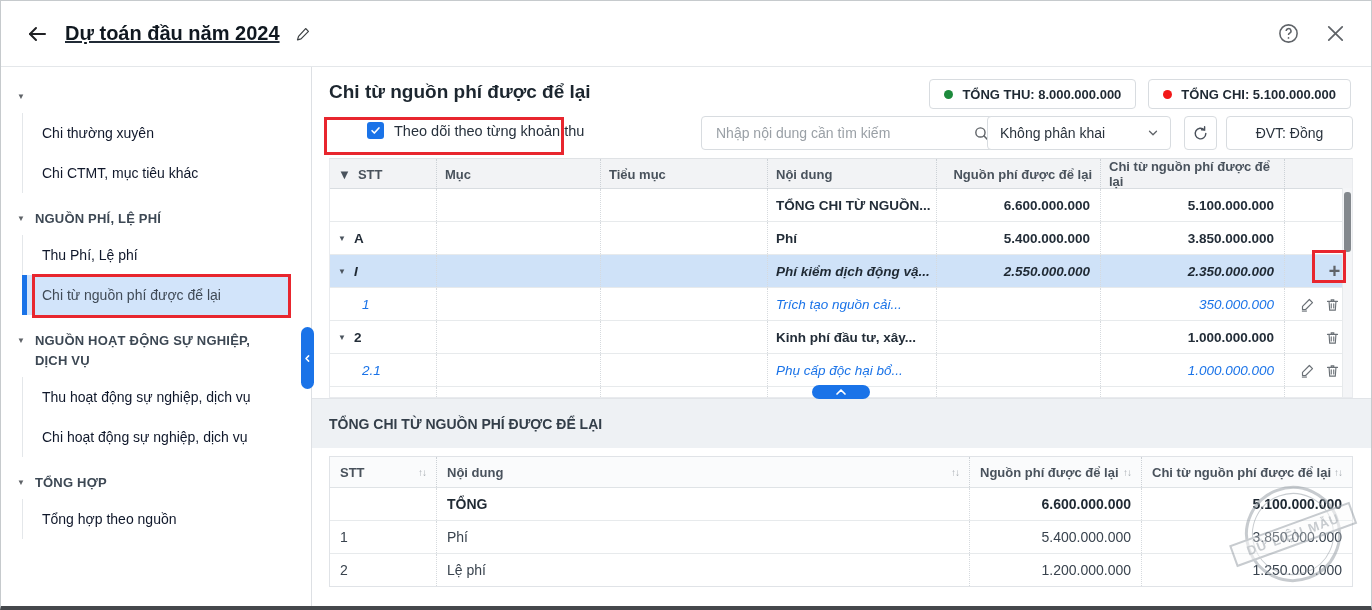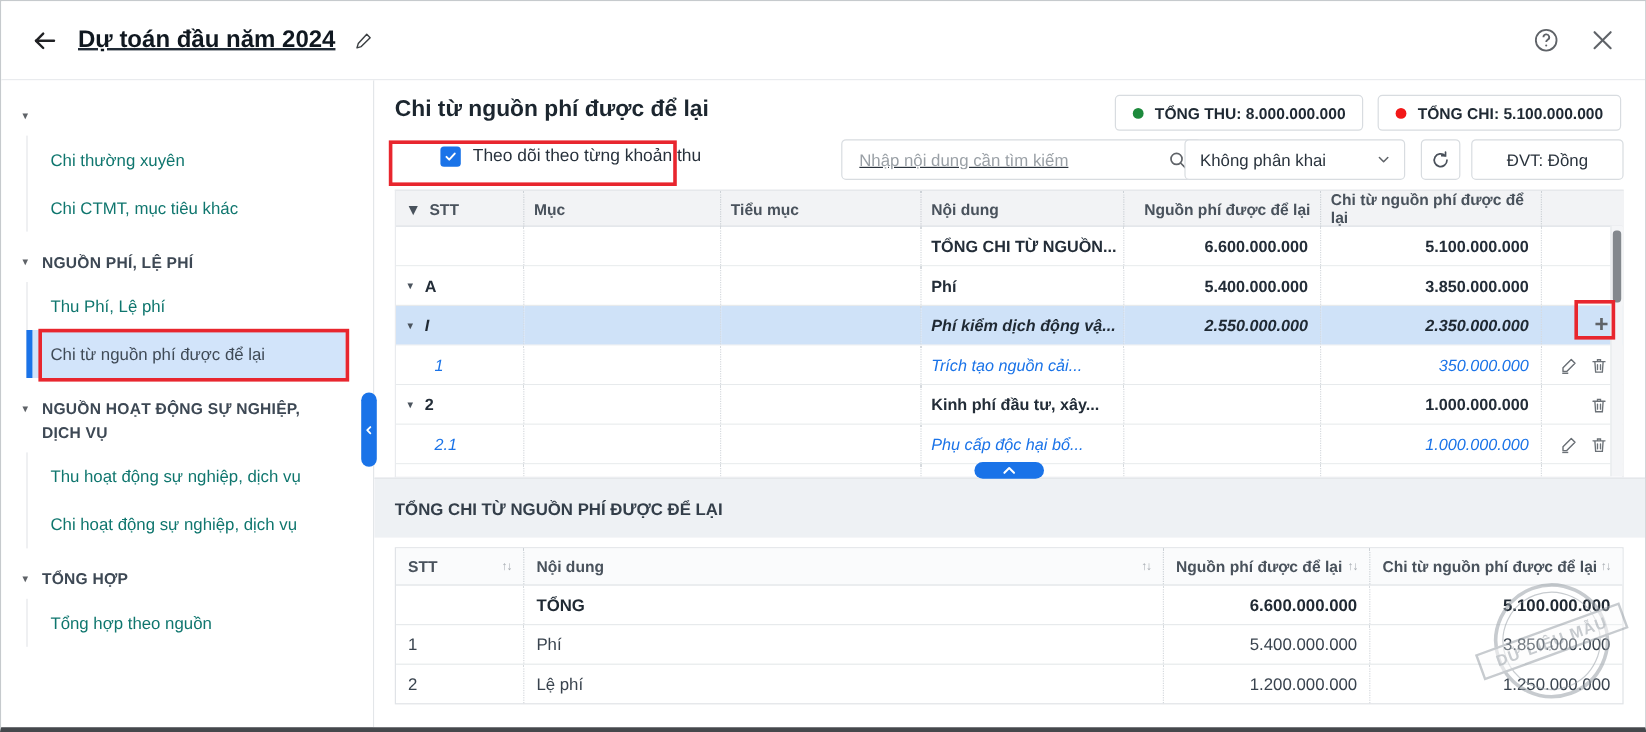--- a/index.html
+++ b/index.html
@@ -17,41 +17,41 @@
   .closebtn{margin-left:24px;}
 
   
   .sidebar{position:absolute;left:0;top:66px;bottom:0;width:311px;border-right:1px solid #dde0e4;
            box-sizing:border-box;padding-top:20px;background:#fff;}
   .sgh{display:flex;align-items:flex-start;gap:10px;padding:0 16px;font-size:13px;font-weight:700;
        color:#3d4854;line-height:20px;cursor:pointer;}
   .sgh .caret{font-size:8px;line-height:20px;color:#5f6368;}
   .sgh .sglabel{max-width:250px;letter-spacing:.2px;}
   .sitems{margin:6px 23px 16px 21px;border-left:1px solid #e4e7ea;}
-  .sitem{position:relative;padding:10px 8px 10px 19px;font-size:14px;line-height:20px;color:#0f766e;cursor:pointer;}
+  .sitem{position:relative;padding:10px 8px 10px 19px;font-size:14px;line-height:20px;color:#0f172a;cursor:pointer;}
   .sitem.selected{background:#d2e4fa;color:#3f4a56;}
   .sitem.selected::before{content:"";position:absolute;left:-1px;top:0;bottom:0;width:5px;background:#1a73e8;}
   .handle{position:absolute;left:300px;top:326px;width:13px;height:62px;background:#1a73e8;border-radius:7px;
           z-index:40;display:flex;align-items:center;justify-content:center;cursor:pointer;}
 
   
   .main{position:absolute;left:311px;top:66px;right:0;bottom:0;background:#fff;}
   .mtitle{position:absolute;left:17px;top:14px;margin:0;font-size:19px;font-weight:700;color:#1c262f;}
   .badges{position:absolute;top:12px;right:20px;display:flex;gap:12px;}
   .badge{height:30px;border:1px solid #d8dce0;border-radius:4px;display:flex;align-items:center;gap:9px;
          padding:0 14px;font-weight:700;font-size:13px;color:#1f2933;background:#fff;box-sizing:border-box;}
   .dot{width:9px;height:9px;border-radius:50%;}
 
-  .cbrow{position:absolute;left:23px;top:55px;display:flex;gap:10px;
+  .cbrow{position:absolute;left:23px;top:55px;display:flex;align-items:center;gap:10px;
          font-size:14.5px;color:#27313c;cursor:pointer;padding-left:32px;}
   .cbox{width:17px;height:17px;border-radius:3px;background:#1a73e8;display:flex;align-items:center;justify-content:center;flex:none;}
 
   .ctl{position:absolute;top:49px;height:34px;border:1px solid #d8dce0;border-radius:4px;background:#fff;
        box-sizing:border-box;display:flex;align-items:center;font-size:14px;color:#2a333d;}
-  .searchwrap{left:389px;width:300px;padding:0 10px 0 12px;text-decoration:underline;}
+  .searchwrap{left:389px;width:300px;padding:0 10px 0 12px;}
   .searchwrap input{border:none;outline:none;flex:1;font:inherit;color:#2a333d;background:transparent;min-width:0;}
   .searchwrap input::placeholder{color:#9aa0a6;}
   .ddl{left:675px;width:184px;padding:0 10px 0 12px;justify-content:space-between;cursor:pointer;}
   .refresh{left:872px;width:33px;justify-content:center;cursor:pointer;}
   .unit{left:914px;width:127px;justify-content:center;}
 
   
   .grid{position:absolute;left:17px;top:91px;width:1024px;height:240px;overflow:hidden;box-sizing:border-box;
         border:1px solid #e9ebee;border-top-color:#dfe2e5;background:#fff;}
   .gcols{display:grid;grid-template-columns:107px 164px 167px 169px 164px 184px 1fr;}

